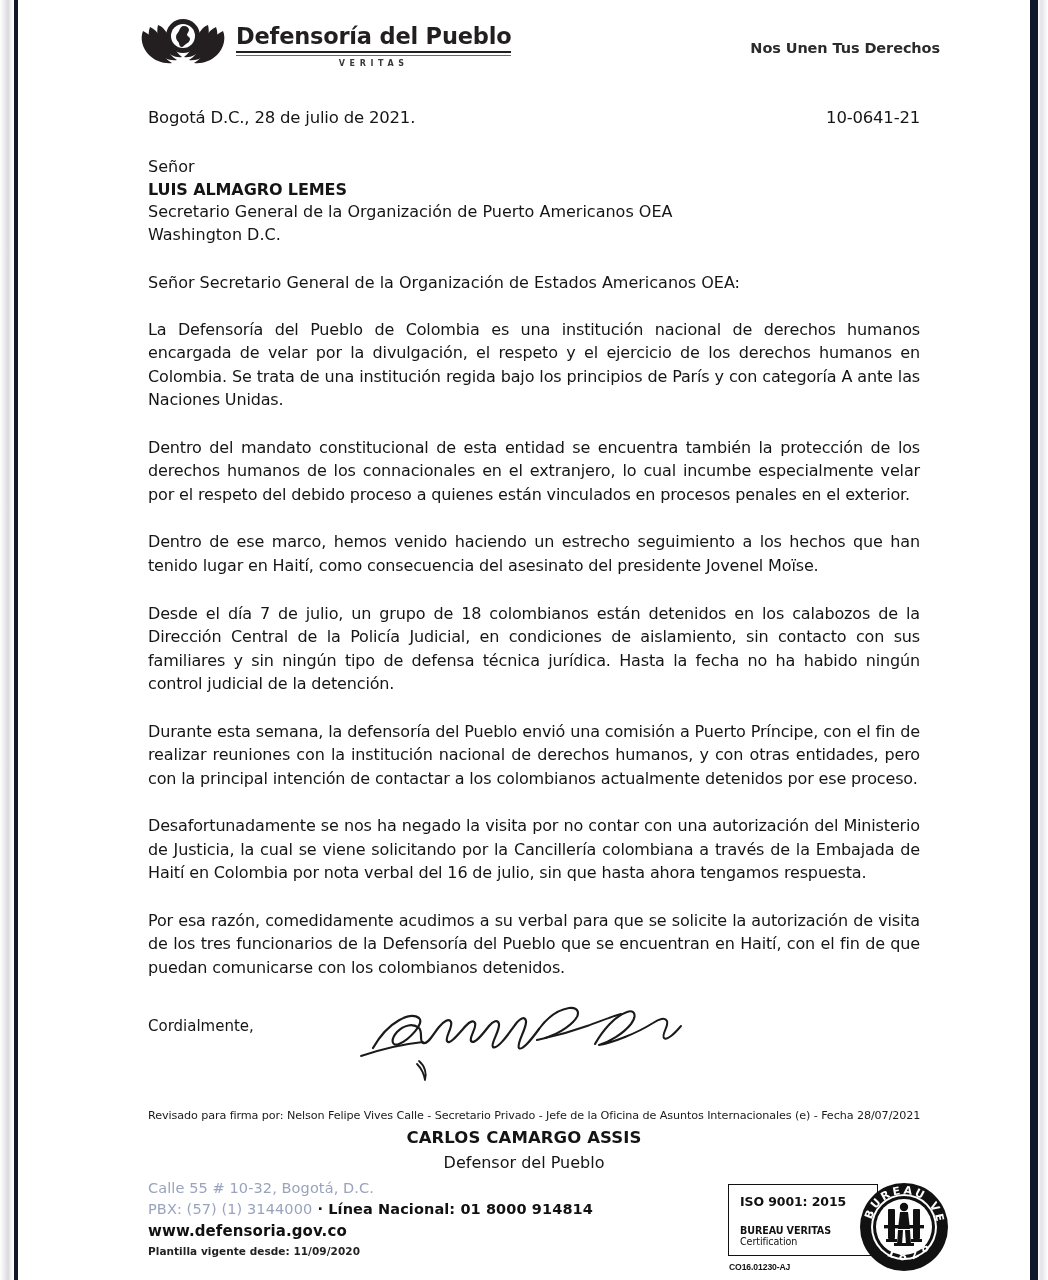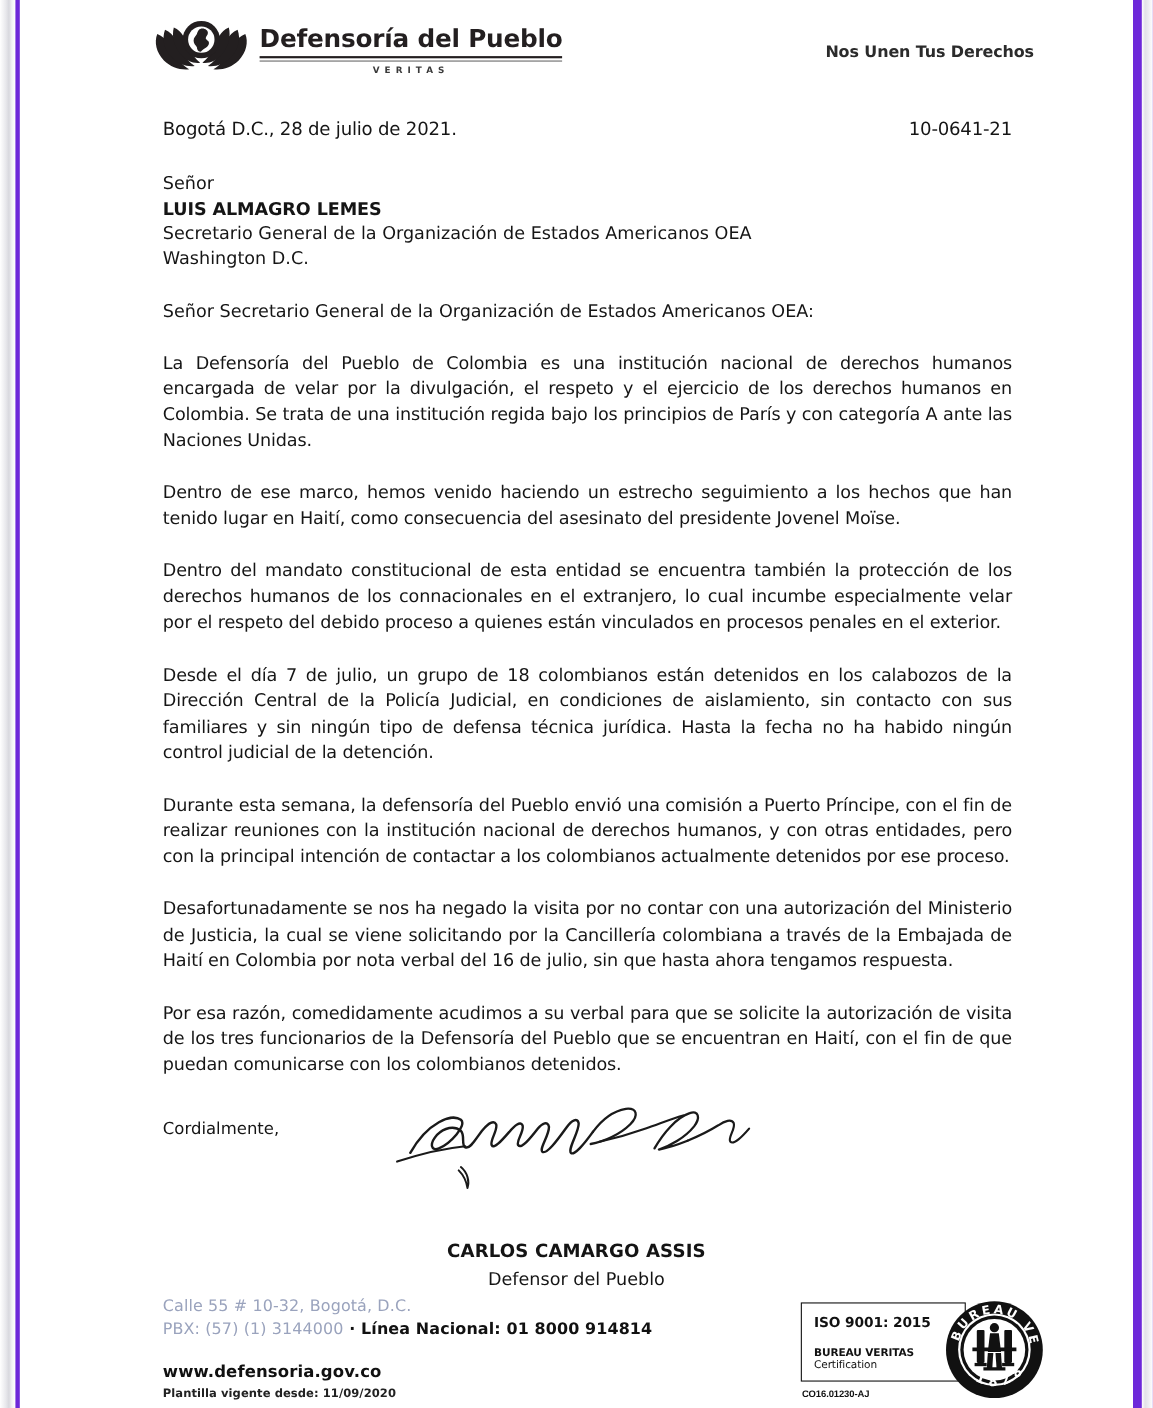--- a/index.html
+++ b/index.html
@@ -10,21 +10,21 @@
   body {
     width: 1048px; height: 1280px;
     font-family: "Liberation Sans", sans-serif;
     overflow: hidden;
   }
 
   .page-shell {
     position: relative;
     width: 1048px;
     height: 1280px;
-    background: #6d28d9;
+    background: #0f172a;
   }
   
   .edge-left {
     position: absolute; left: 0; top: 0;
     width: 14px; height: 100%;
     background: linear-gradient(to right, #ffffff 0%, #e8e8ec 38%, #d8d8de 58%, #f2f2f5 78%, #ffffff 100%);
   }
   .edge-right {
     position: absolute; right: 0; top: 0;
     width: 10px; height: 100%;
@@ -200,21 +200,20 @@
   }
   .f-pbx { font-size: 14.5px; line-height: 1.45; letter-spacing: 0.1px; }
   .f-pbx .muted { color: #9aa3bd; margin-top: 44px; }
   .f-pbx .strong { color: #111; font-weight: 700; }
   .f-web {
     font-size: 15px;
     color: #111;
     font-weight: 700;
     line-height: 1.5;
     letter-spacing: 0.1px;
-    margin-top: 16px;
   }
   .f-tpl {
     font-size: 10.5px;
     color: #222;
     font-weight: 700;
     margin-top: 2px;
     letter-spacing: 0.05px;
   }
 
   
@@ -304,29 +303,29 @@
     <div class="doc-body">
 
       <div class="meta-row">
         <div class="meta-place">Bogotá D.C., 28 de julio de 2021.</div>
         <div class="meta-ref">10-0641-21</div>
       </div>
 
       <div class="addressee">
         <div>Señor</div>
         <div class="nm">LUIS ALMAGRO LEMES</div>
-        <div>Secretario General de la Organización de Estados Americanos OEA</div>
+        <div>Secretario General de la Organización de Puerto Americanos OEA</div>
         <div>Washington D.C.</div>
       </div>
 
       <div class="salutation">Señor Secretario General de la Organización de Estados Americanos OEA:</div>
 
       <p class="para">La Defensoría del Pueblo de Colombia es una institución nacional de derechos humanos encargada de velar por la divulgación, el respeto y el ejercicio de los derechos humanos en Colombia. Se trata de una institución regida bajo los principios de París y con categoría A ante las Naciones Unidas.</p>
+      <p class="para">Dentro del mandato constitucional de esta entidad se encuentra también la protección de los derechos humanos de los connacionales en el extranjero, lo cual incumbe especialmente velar por el respeto del debido proceso a quienes están vinculados en procesos penales en el exterior.</p>
       <p class="para">Dentro de ese marco, hemos venido haciendo un estrecho seguimiento a los hechos que han tenido lugar en Haití, como consecuencia del asesinato del presidente Jovenel Moïse.</p>
-      <p class="para">Dentro del mandato constitucional de esta entidad se encuentra también la protección de los derechos humanos de los connacionales en el extranjero, lo cual incumbe especialmente velar por el respeto del debido proceso a quienes están vinculados en procesos penales en el exterior.</p>
       <p class="para">Desde el día 7 de julio, un grupo de 18 colombianos están detenidos en los calabozos de la Dirección Central de la Policía Judicial, en condiciones de aislamiento, sin contacto con sus familiares y sin ningún tipo de defensa técnica jurídica. Hasta la fecha no ha habido ningún control judicial de la detención.</p>
       <p class="para">Durante esta semana, la defensoría del Pueblo envió una comisión a Puerto Príncipe, con el fin de realizar reuniones con la institución nacional de derechos humanos, y con otras entidades, pero con la principal intención de contactar a los colombianos actualmente detenidos por ese proceso.</p>
       <p class="para">Desafortunadamente se nos ha negado la visita por no contar con una autorización del Ministerio de Justicia, la cual se viene solicitando por la Cancillería colombiana a través de la Embajada de Haití en Colombia por nota verbal del 16 de julio, sin que hasta ahora tengamos respuesta.</p>
       <p class="para">Por esa razón, comedidamente acudimos a su verbal para que se solicite la autorización de visita de los tres funcionarios de la Defensoría del Pueblo que se encuentran en Haití, con el fin de que puedan comunicarse con los colombianos detenidos.</p>
 
       <div class="closing">Cordialmente,</div>
     </div>
 
     <div class="signature-block">
       <div class="sig-wrap">
@@ -340,20 +339,21 @@
             <path d="M2 52 C20 46 44 40 64 38" stroke-width="1.9"></path>
             <path d="M60 57 C66 62 68 70 66 76 C65 70 62 64 58 60" stroke-width="1.8"></path>
           </g>
         </svg>
       </div>
       <div class="sig-name">CARLOS CAMARGO ASSIS</div>
       <div class="sig-role">Defensor del Pueblo</div>
     </div>
 
     <div class="review-note">
+      <div class="review-line1">Revisado para firma por: Nelson Felipe Vives Calle - Secretario Privado - Jefe de la Oficina de Asuntos Internacionales (e) - Fecha 28/07/2021</div>
     </div>
 
     <div class="footer">
       <div class="footer-left">
         <div class="f-addr">Calle 55 # 10-32, Bogotá, D.C.</div>
         <div class="f-pbx">
           <span class="muted">PBX: (57) (1) 3144000</span><span class="strong"> · </span><span class="strong">Línea Nacional: 01 8000 914814</span>
         </div>
         <div class="f-web">www.defensoria.gov.co</div>
         <div class="f-tpl">Plantilla vigente desde: 11/09/2020</div>

